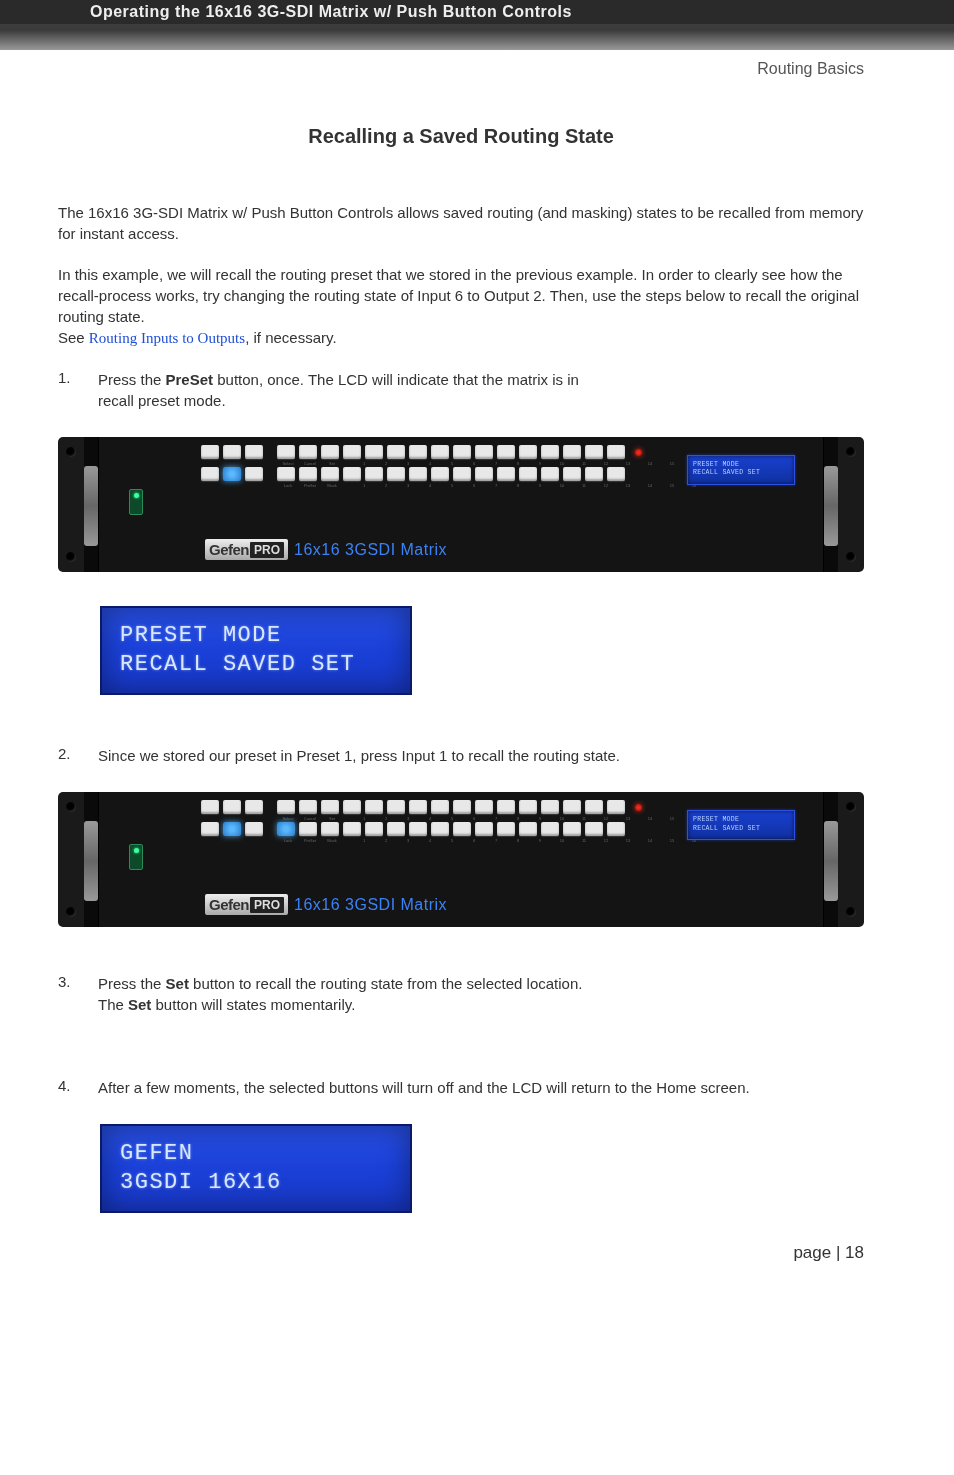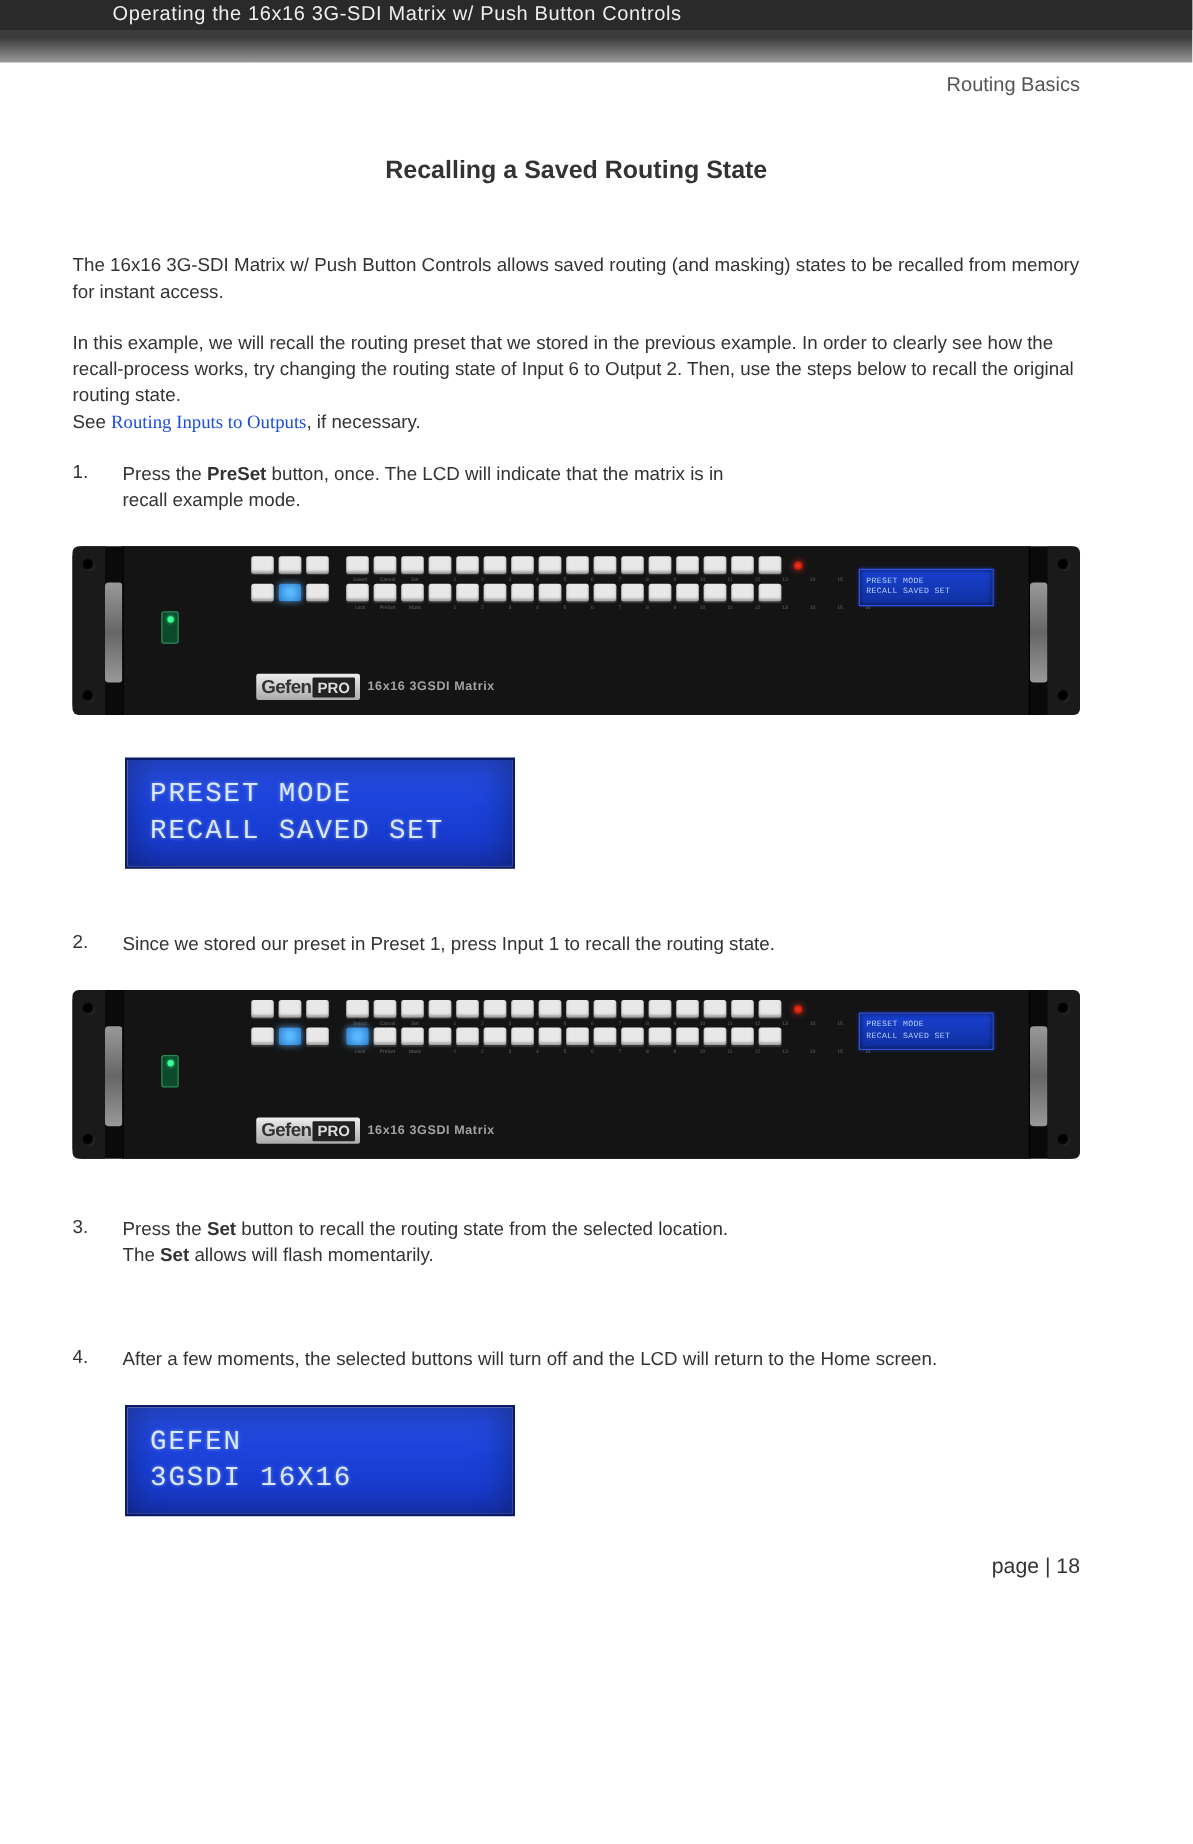--- a/index.html
+++ b/index.html
@@ -12,21 +12,21 @@
     .header-band {
       background: linear-gradient(to bottom, #4a4a4a 0%, #3a3a3a 60%, #999 100%);
       height: 50px;
       position: relative;
     }
     .header-dark {
       background: #2a2a2a;
       color: #eee;
       padding: 3px 0 3px 90px;
       font-size: 16px;
-      font-weight: 400;
+      font-weight: 700;
       letter-spacing: 0.5px;
     }
     .header-sub {
       position: absolute;
       right: 90px;
       bottom: -28px;
       color: #555;
       font-size: 16px;
       font-weight: 300;
     }
@@ -173,23 +173,23 @@
     .logo-pro {
       background: #222;
       color: #ddd;
       padding: 1px 4px;
       font-weight: bold;
       font-size: 12px;
       margin-left: 1px;
       border-radius: 1px;
     }
     .logo-sub {
-      color: #a3a3a3;
-      font-size: 10px;
-      font-weight: 700;
+      color: #3b82f6;
+      font-size: 16px;
+      font-weight: 400;
       letter-spacing: 0.5px;
     }
     .power-sw {
       position: absolute;
       left: 30px;
       top: 52px;
       width: 14px;
       height: 26px;
       background: #0d4a2a;
       border: 1px solid #2a8a5a;
@@ -262,21 +262,21 @@
       <span>In this example, we will recall the routing preset that we stored in the previous example.  In order to clearly see how the recall-process works, try changing the routing state of Input 6 to Output 2.  Then, use the steps below to recall the original routing state.</span><br>
       <span>See </span><span class="link">Routing Inputs to Outputs</span><span>, if necessary.</span>
     </p>
   </div>
 
   <ol class="steps">
     <li>
       <div class="num">1.</div>
       <div class="body">
         <span>Press the </span><span class="bold">PreSet</span><span> button, </span><span class="italic">once</span><span>.  The LCD will indicate that the matrix is in</span><br>
-        <span class="italic">recall example mode</span><span>.</span>
+        <span class="italic">recall preset mode</span><span>.</span>
       </div>
     </li>
   </ol>
 
   <div class="device-wrap">
     <div class="device">
       <div class="device-ear">
           <div class="hole top"></div>
           <div class="hole bot"></div>
         </div>
@@ -524,21 +524,21 @@
           <div class="hole bot"></div>
         </div>
     </div>
   </div>
 
   <ol class="steps">
     <li>
       <div class="num">3.</div>
       <div class="body">
         <span>Press the </span><span class="bold">Set</span><span> button to recall the routing state from the selected location.</span><br>
-        <span>The </span><span class="bold">Set</span><span> allows will flash momentarily.</span>
+        <span>The </span><span class="bold">Set</span><span> button will states momentarily.</span>
       </div>
     </li>
   </ol>
 
   <div class="step-spacer"></div>
 
   <ol class="steps">
     <li>
       <div class="num">4.</div>
       <div class="body">After a few moments, the selected buttons will turn off and the LCD will return to the Home screen.</div>

